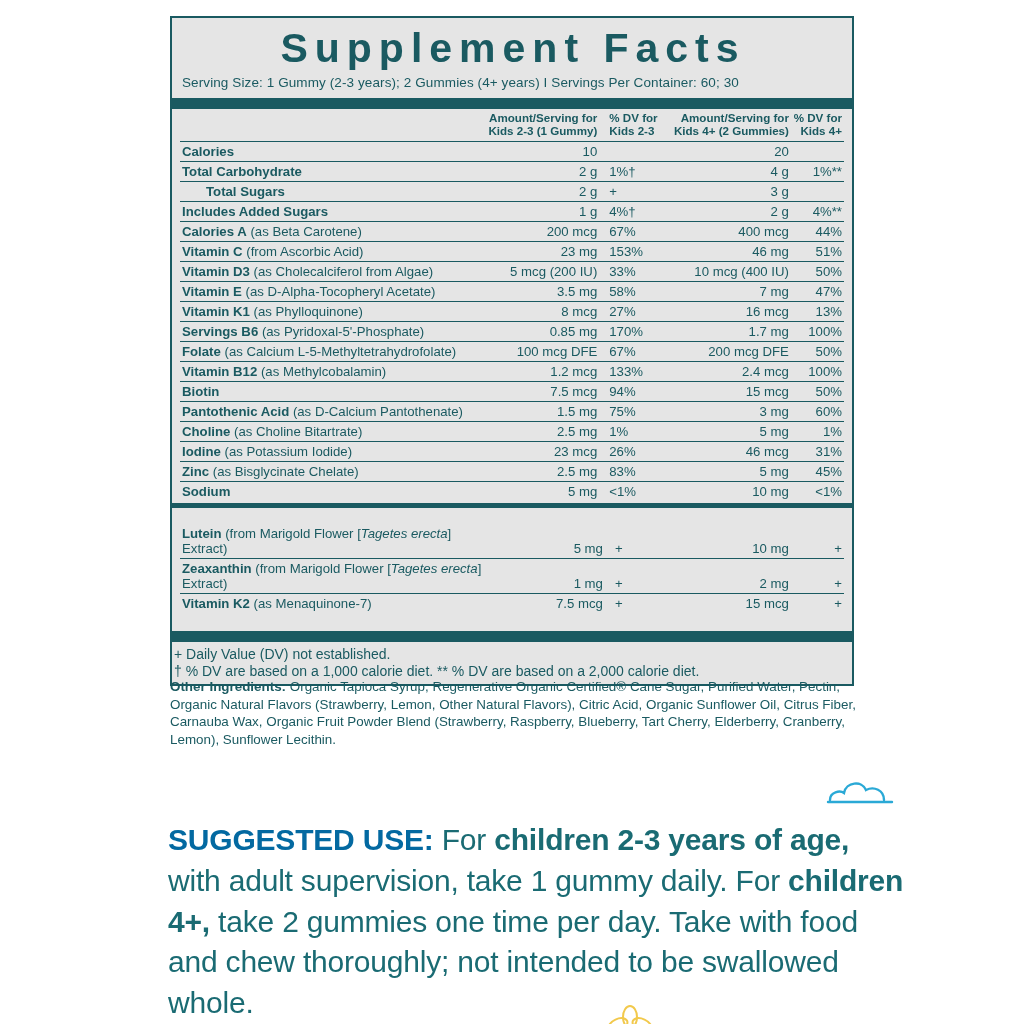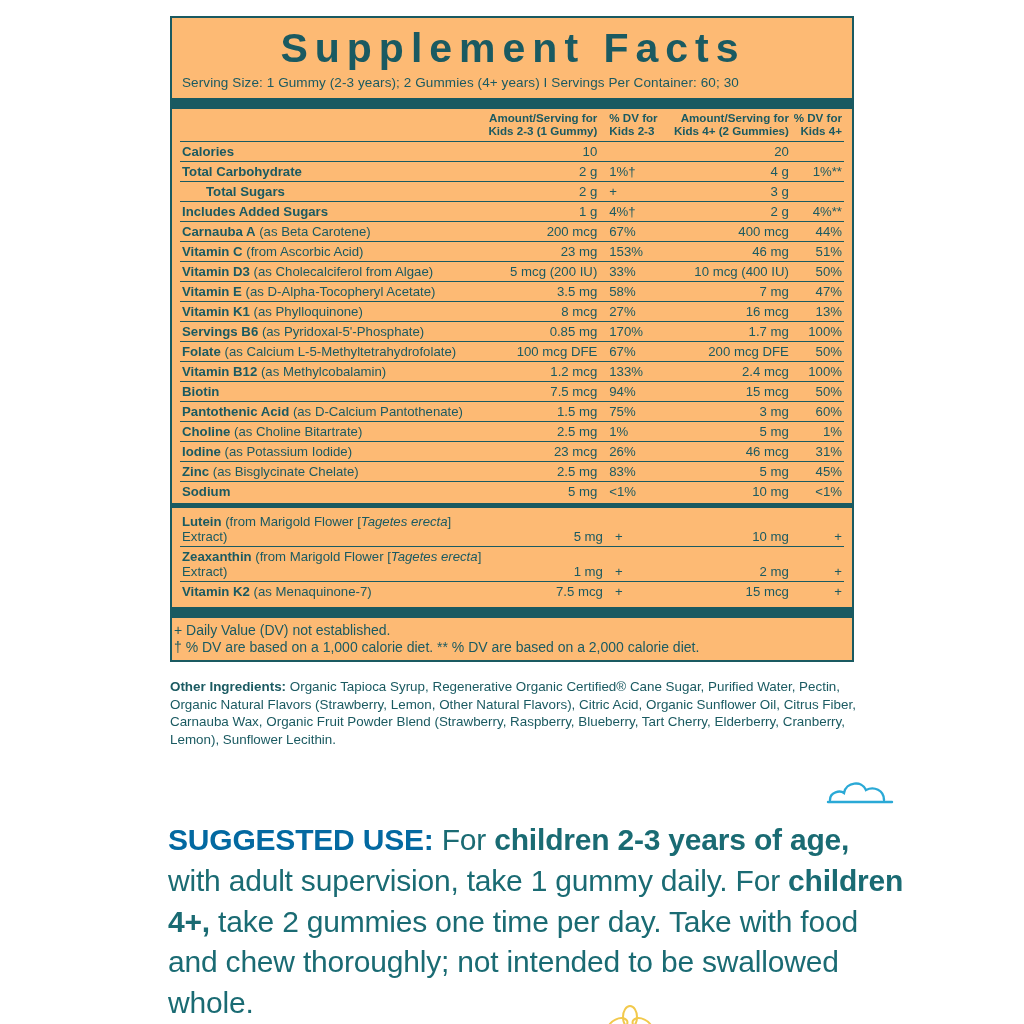--- a/index.html
+++ b/index.html
@@ -18,21 +18,21 @@
 
   
   #panel {
     position: absolute;
     left: 170px;
     top: 16px;
     width: 684px;
     border: 2px solid #1a5a61;
     box-sizing: border-box;
     padding: 0;
-    background: #fdba74;
+    background: #e5e5e5;
   }
 
   .panel-inner {
     padding: 6px 8px 4px 8px;
   }
 
   #sf-title {
     text-align: center;
     font-size: 41px;
     letter-spacing: 7px;
@@ -202,21 +202,21 @@
             <td class="col-d2"></td>
           </tr>
           <tr class="row">
             <td class="col-name nutrient-name"><b>Includes Added Sugars</b></td>
             <td class="col-a1">1 g</td>
             <td class="col-d1">4%†</td>
             <td class="col-a2">2 g</td>
             <td class="col-d2">4%**</td>
           </tr>
           <tr class="row">
-            <td class="col-name nutrient-name"><b>Carnauba A</b><span class="sub"> (as Beta Carotene)</span></td>
+            <td class="col-name nutrient-name"><b>Calories A</b><span class="sub"> (as Beta Carotene)</span></td>
             <td class="col-a1">200 mcg</td>
             <td class="col-d1">67%</td>
             <td class="col-a2">400 mcg</td>
             <td class="col-d2">44%</td>
           </tr>
           <tr class="row">
             <td class="col-name nutrient-name"><b>Vitamin C</b><span class="sub"> (from Ascorbic Acid)</span></td>
             <td class="col-a1">23 mg</td>
             <td class="col-d1">153%</td>
             <td class="col-a2">46 mg</td>
@@ -305,21 +305,21 @@
             <td class="col-d1">&lt;1%</td>
             <td class="col-a2">10 mg</td>
             <td class="col-d2">&lt;1%</td>
           </tr>
         </tbody>
     </table>
   </div>
 
   <div class="bar-med" style="margin:2px 0 0 0;"></div>
 
-  <div style="padding:4px 8px;">
+  <div style="padding:16px 8px;">
     <table class="nf">
       <tbody id="rows-body2">
           <tr class="row norule">
             <td class="col-name nutrient-name"><b>Lutein</b><span class="sub"> (from Marigold Flower [</span><span class="sub italic">Tagetes erecta</span><span class="sub">] Extract)</span></td>
             <td class="col-a1">5 mg</td>
             <td class="col-d1">+</td>
             <td class="col-a2">10 mg</td>
             <td class="col-d2">+</td>
           </tr>
           <tr class="row">

